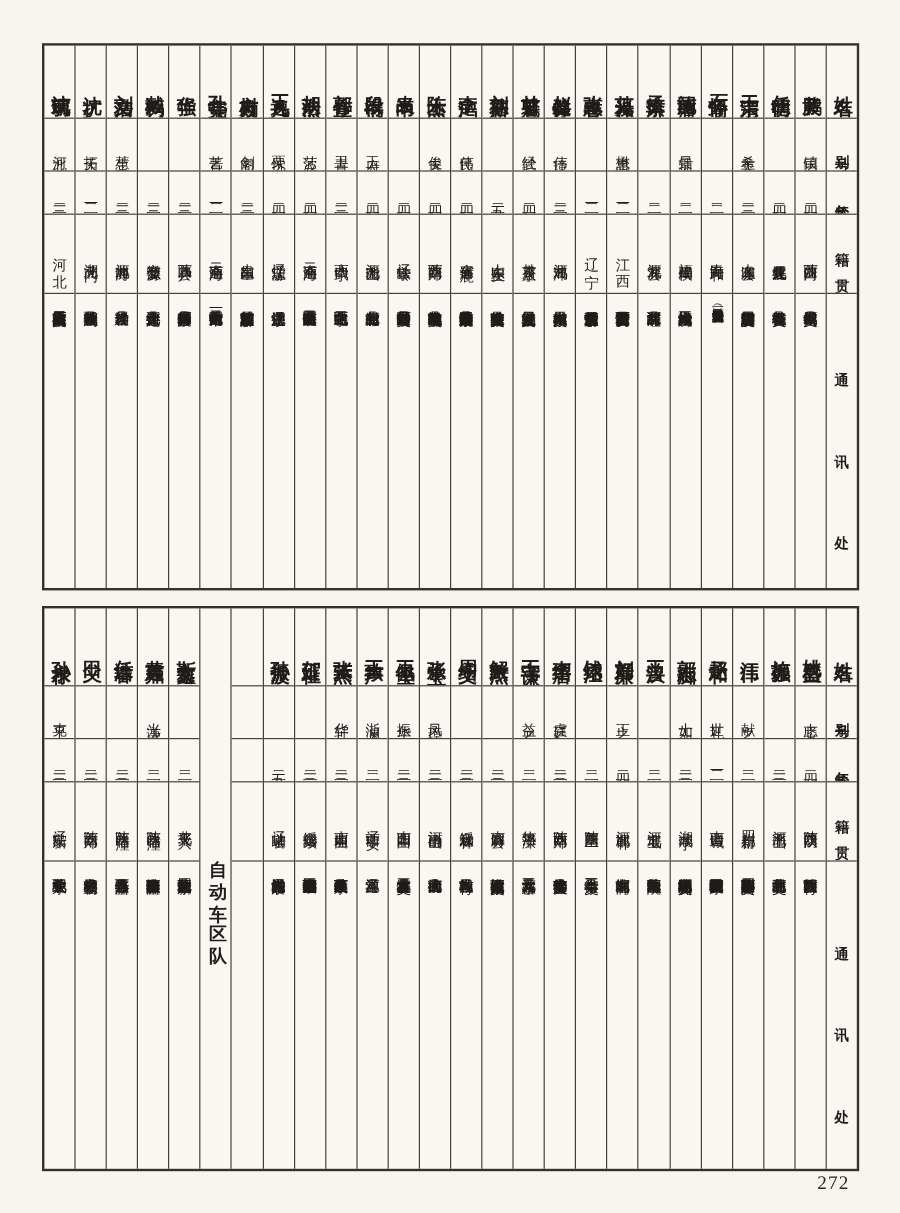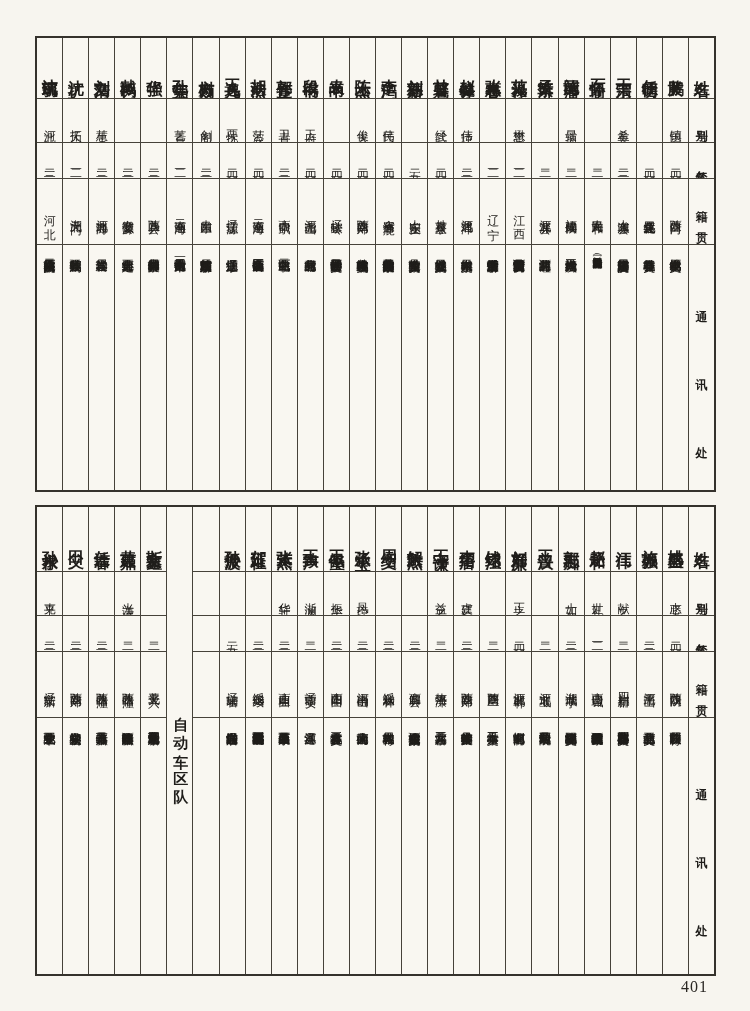--- a/index.html
+++ b/index.html
@@ -954,14 +954,14 @@
         </div>
         <div class="cell native-cell">
           <span class="vtext" style="letter-spacing: 1px; margin-bottom: -1px;">辽宁新民</span>
         </div>
         <div class="cell address-cell">
           <span class="vtext">北平东北职业中学校</span>
         </div>
       </div>
     </div>
 
-  <div class="page-number">401</div>
+  <div class="page-number">272</div>
 </div>
 
 </body></html>

